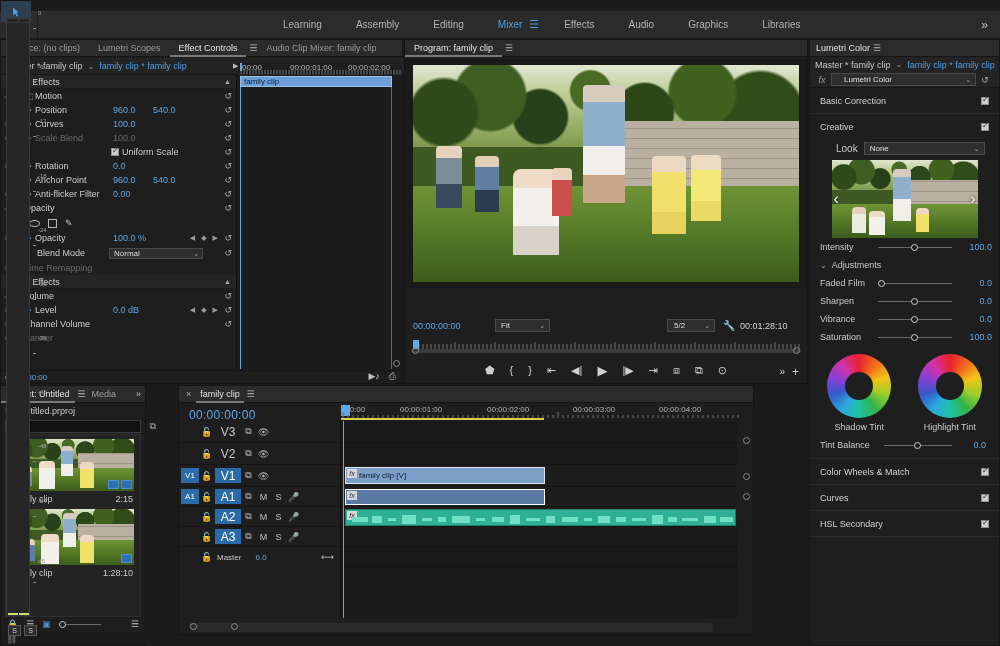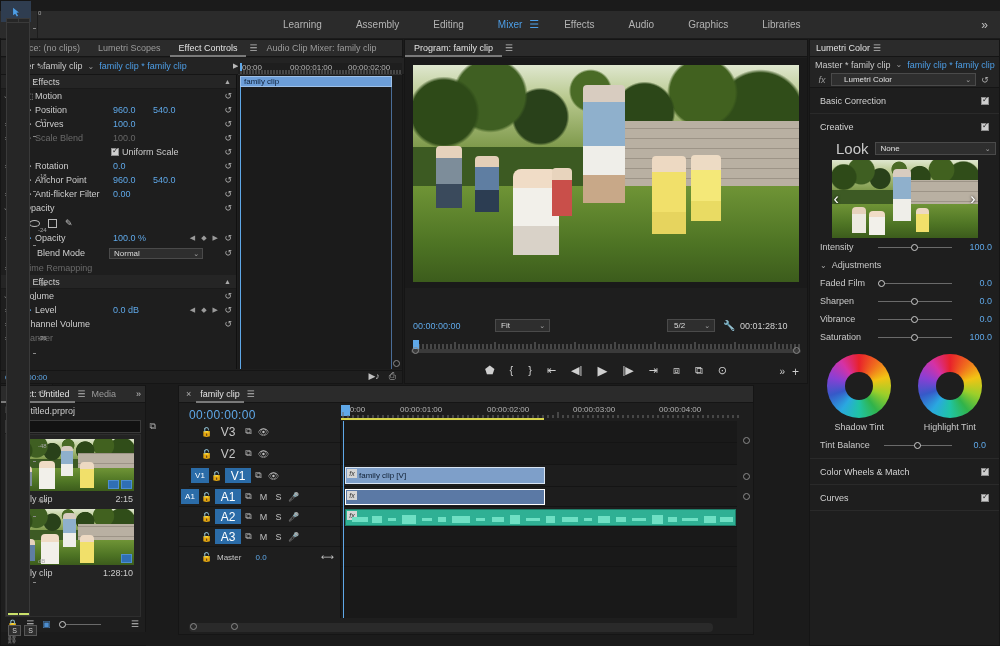--- a/index.html
+++ b/index.html
@@ -704,21 +704,21 @@
       <span>Basic Correction</span>
       <span class="chk on"></span>
     </div>
 
     <div class="lm-sec" style="border-bottom:none;">
       <span>Creative</span>
       <span class="chk on"></span>
     </div>
 
     <div class="lm-look">
-      <span style="color:#cacaca;font-size:15px;">Look</span>
+      <span style="color:#cacaca;font-size:10px;">Look</span>
       <span class="lm-looksel"><span>None</span><span class="cv" style="position:absolute;right:4px;top:0;font-size:7px;color:#a8a8a8;">⌄</span></span>
     </div>
 
     <div class="lm-thumb">
       <div class="scene">
         <div class="sky"></div>
           <div class="trees"></div>
           <div class="wall"></div>
           <div class="lawn"></div>
         <div class="fig" style="left:42%;bottom:22%;width:18px;height:52px;background:linear-gradient(180deg,#d8ccc0 0 16%,#8fb0cc 16% 58%,#efeee9 58% 100%);"></div>
@@ -797,20 +797,24 @@
       <span class="sl-val" style="width:34px;">0.0</span>
     </div>
 
     <div style="margin-top:4px;border-top:1px solid #2a2a2a;">
       <div class="lm-sec">
         <span>Color Wheels &amp; Match</span>
         <span class="chk on"></span>
       </div>
       <div class="lm-sec">
         <span>Curves</span>
+        <span class="chk on"></span>
+      </div>
+      <div class="lm-sec">
+        <span>HSL Secondary</span>
         <span class="chk on"></span>
       </div>
     </div>
   </div>
 
   <div class="panel" id="project">
     <div class="ptabs">
       <div class="ptab active" style="padding:0 5px;">Project: Untitled</div>
       <div class="hmb">☰</div>
       <div class="ptab" style="padding:0 6px;">Media</div>
@@ -1049,21 +1053,21 @@
           <span class="ic">⧉</span>
           <span class="ic">👁</span>
         </div>
         <div class="trk" style="height:22px;">
           <span class="tgt"></span>
           <span class="lk">🔓</span>
           <span class="nmbx">V2</span>
           <span class="ic">⧉</span>
           <span class="ic">👁</span>
         </div>
-        <div class="trk" style="height:22px;margin-left:10px;">
+        <div class="trk" style="height:22px;">
           <span class="tgt on">V1</span>
           <span class="lk">🔓</span>
           <span class="nmbx on">V1</span>
           <span class="ic">⧉</span>
           <span class="ic">👁</span>
         </div>
         <div class="trk" style="height:20px;">
           <span class="tgt on">A1</span>
           <span class="lk">🔓</span>
           <span class="nmbx on">A1</span>

